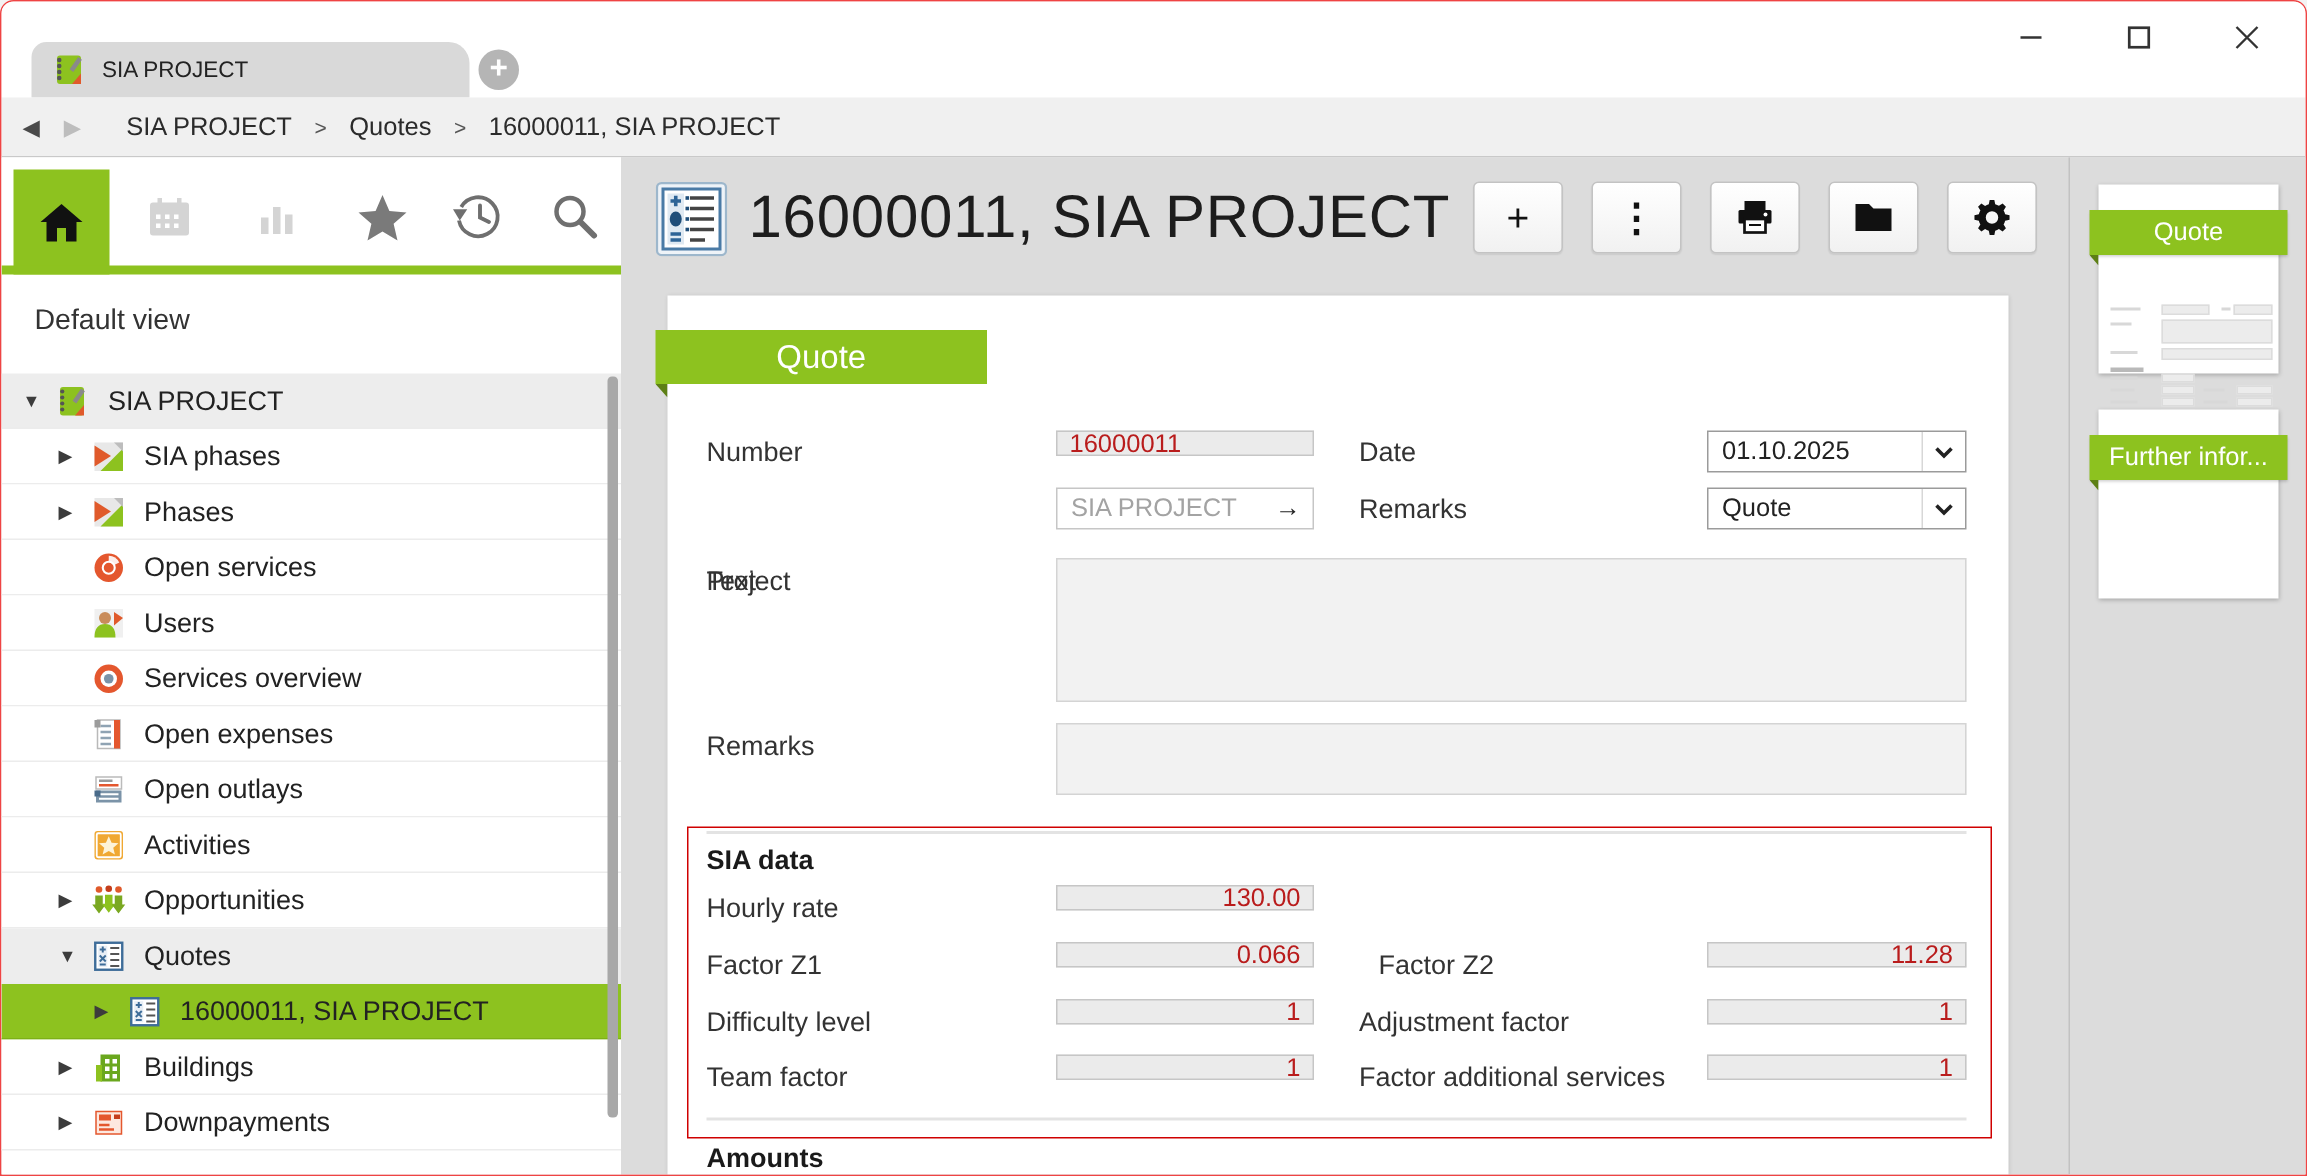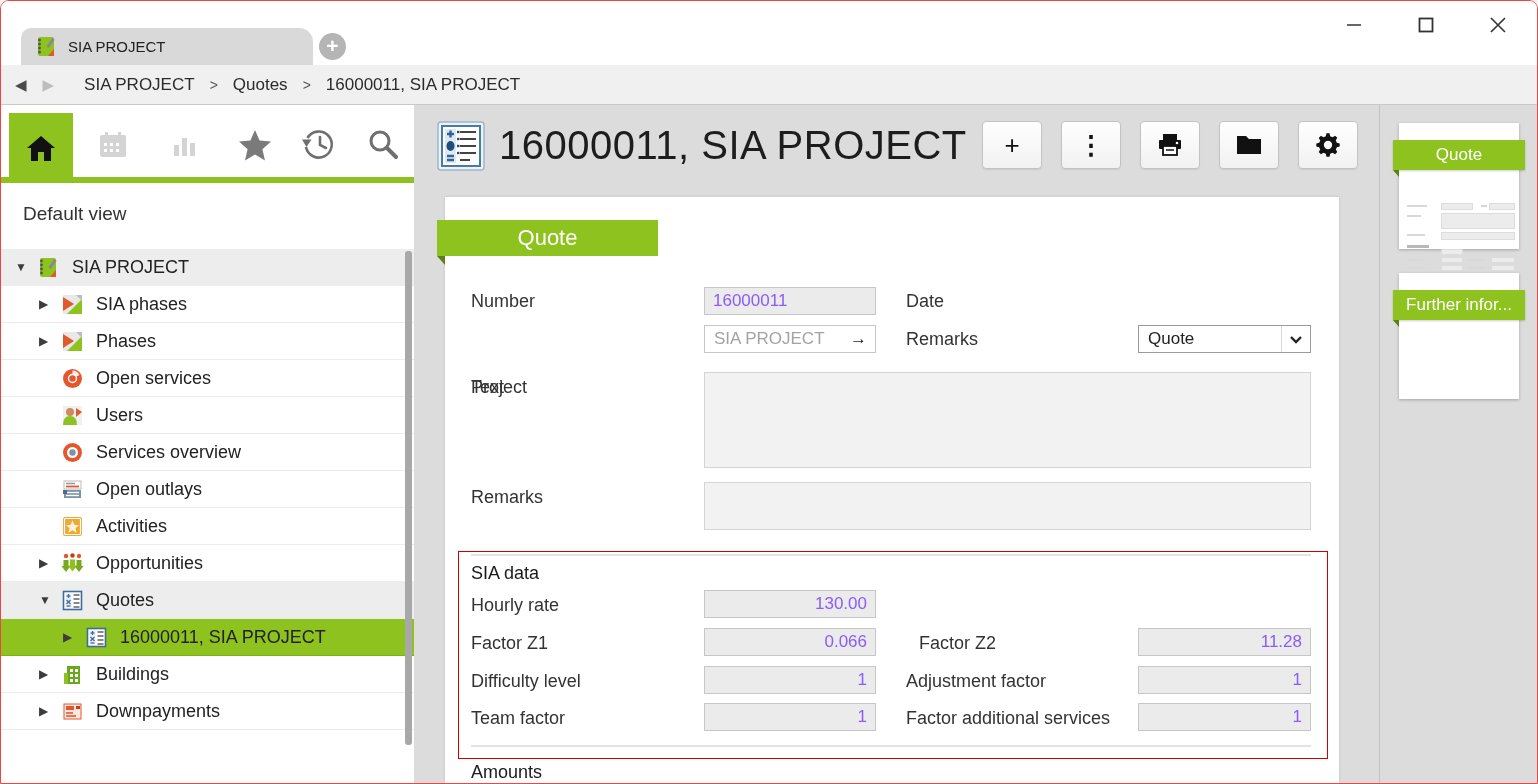--- a/index.html
+++ b/index.html
@@ -43,30 +43,30 @@
   
   .bigtitle{position:absolute;left:498px;top:18px;font-size:40px;font-weight:300;color:#1d1d1d;letter-spacing:.5px;}
   .tbtn{position:absolute;top:16px;width:60px;height:48px;background:linear-gradient(#ffffff,#f1f1f1);
         border:1px solid #c3c3c3;border-radius:4px;box-shadow:0 1px 1px rgba(0,0,0,.08);
         display:flex;align-items:center;justify-content:center;font-size:26px;color:#111;box-sizing:border-box;}
   
   .panel{position:absolute;left:444px;top:92px;width:894px;height:586px;background:#fff;box-shadow:0 0 3px rgba(0,0,0,.12);}
   .ribbon{position:absolute;left:-8px;top:23px;width:221px;height:36px;display:flex;align-items:center;justify-content:center;
           color:#fff;font-size:22px;}
   .flabel{position:absolute;font-size:18px;color:#333;}
-  .inp{position:absolute;height:28px;background:#ebebeb;border:1px solid #c6c6c6;font-family:"Liberation Sans",sans-serif;
-       font-size:17px;color:#8b5cf6;box-sizing:border-box;padding:0 8px;}
+  .inp{position:absolute;height:17px;background:#ebebeb;border:1px solid #c6c6c6;font-family:"Liberation Sans",sans-serif;
+       font-size:17px;color:#b91c1c;box-sizing:border-box;padding:0 8px;}
   .inp.num{text-align:right;}
   .selbox{position:absolute;height:28px;width:173px;background:#fff;border:1px solid #9b9b9b;display:flex;align-items:center;box-sizing:border-box;}
   .selbox .val{flex:1;padding-left:9px;font-size:17px;color:#222;}
   .selbox .dd{width:28px;height:100%;border-left:1px solid #d7d7d7;display:flex;align-items:center;justify-content:center;}
   .ta{position:absolute;background:#f2f2f2;border:1px solid #d4d4d4;resize:none;box-sizing:border-box;}
   .redbox{position:absolute;left:13px;top:354px;width:870px;height:208px;border:1px solid #cf0000;box-sizing:border-box;}
   .secdiv{position:absolute;left:26px;width:840px;border-top:2px solid #e3e3e3;}
-  .bold18{font-size:18px;font-weight:normal;color:#1a1a1a;}
+  .bold18{font-size:18px;font-weight:bold;color:#1a1a1a;}
   
   .rpanel{position:absolute;left:1378px;top:0;width:158px;height:678px;background:#dcdcdc;border-left:1px solid #c2c2c2;}
   .thumbpage{position:absolute;left:19px;width:120px;height:126px;background:#fff;box-shadow:0 1px 3px rgba(0,0,0,.25);}
   .thumbribbon{position:absolute;left:13px;width:132px;height:30px;display:flex;align-items:center;justify-content:center;
                color:#fff;font-size:17px;white-space:nowrap;overflow:hidden;box-shadow:0 1px 2px rgba(0,0,0,.2);}
   .ml{position:absolute;background:#d8d8d8;height:2px;}
   .mb{position:absolute;background:#ececec;border:1px solid #dcdcdc;box-sizing:border-box;}
 </style>
 </head>
 <body>
@@ -248,20 +248,37 @@
           <span class="ticon">
             <svg width="23" height="23" viewBox="0 0 23 23">
                 <circle cx="11.5" cy="11.5" r="9.5" fill="#e4572e"></circle>
             <circle cx="11.5" cy="11.5" r="5.5" fill="#fff"></circle>
                 <circle cx="11.5" cy="11.5" r="3.2" fill="#7b93a8"></circle>
               </svg>
           </span>
           <span class="tlabel">Services overview</span>
         </div>
 
+        <div class="trow lvl1">
+          <span class="tri"></span>
+          <span class="ticon">
+            <svg width="23" height="23" viewBox="0 0 23 23">
+                <rect x="4" y="2" width="15" height="19" fill="#fff" stroke="#b9b9b9"></rect>
+            <rect x="15" y="2" width="4" height="19" fill="#e4572e"></rect>
+            <g stroke="#8fa3b3" stroke-width="1.6">
+                  <line x1="6" y1="6" x2="13" y2="6"></line>
+                  <line x1="6" y1="10" x2="13" y2="10"></line>
+                  <line x1="6" y1="14" x2="13" y2="14"></line>
+                  <line x1="6" y1="18" x2="13" y2="18"></line>
+                </g>
+            <rect x="2" y="2" width="4" height="5" fill="#9c9c9c"></rect>
+              </svg>
+          </span>
+          <span class="tlabel">Open expenses</span>
+        </div>
 
         <div class="trow lvl1">
           <span class="tri"></span>
           <span class="ticon">
             <svg width="23" height="23" viewBox="0 0 23 23">
                 <rect x="3" y="3" width="17" height="8" fill="#fff" stroke="#bbb"></rect>
             <line x1="5" y1="5.5" x2="14" y2="5.5" stroke="#9a9a9a" stroke-width="1.6"></line>
             <line x1="5" y1="8.5" x2="18" y2="8.5" stroke="#e4572e" stroke-width="1.8"></line>
             <rect x="3" y="12" width="17" height="8" fill="#7b93a8"></rect>
             <g stroke="#fff" stroke-width="1.4">
@@ -454,20 +471,28 @@
       <div class="ribbon" style="background:#8dc21f;">
         <span>Quote</span>
       </div>
       <svg class="abs" style="left:-8px;top:59px;" width="8" height="9">
           <polygon points="0,0 8,0 8,9" fill="#5d7f15"></polygon>
         </svg>
 
       <span class="flabel" style="left:26px;top:94px;">Number</span>
       <input class="inp" style="left: 259px; top: 90px; width: 172px;" value="16000011">
       <span class="flabel" style="left:461px;top:94px;">Date</span>
+      <div class="selbox" style="left:693px;top:90px;">
+        <span class="val">01.10.2025</span>
+        <span class="dd">
+          <svg width="14" height="9" viewBox="0 0 14 9">
+              <polyline points="2,2 7,7 12,2" fill="none" stroke="#222" stroke-width="2.4"></polyline>
+            </svg>
+        </span>
+      </div>
 
       <span class="flabel" style="left:26px;top:132px;margin-top:48px;">Project</span>
       <div class="selbox" style="left:259px;top:128px;width:172px;border-color:#c6c6c6;">
         <span class="val" style="color:#a3a3a3;">SIA PROJECT</span>
         <span style="padding-right:8px;font-size:17px;color:#222;">→</span>
       </div>
       <span class="flabel" style="left:461px;top:132px;">Remarks</span>
       <div class="selbox" style="left:693px;top:128px;">
         <span class="val">Quote</span>
         <span class="dd">

